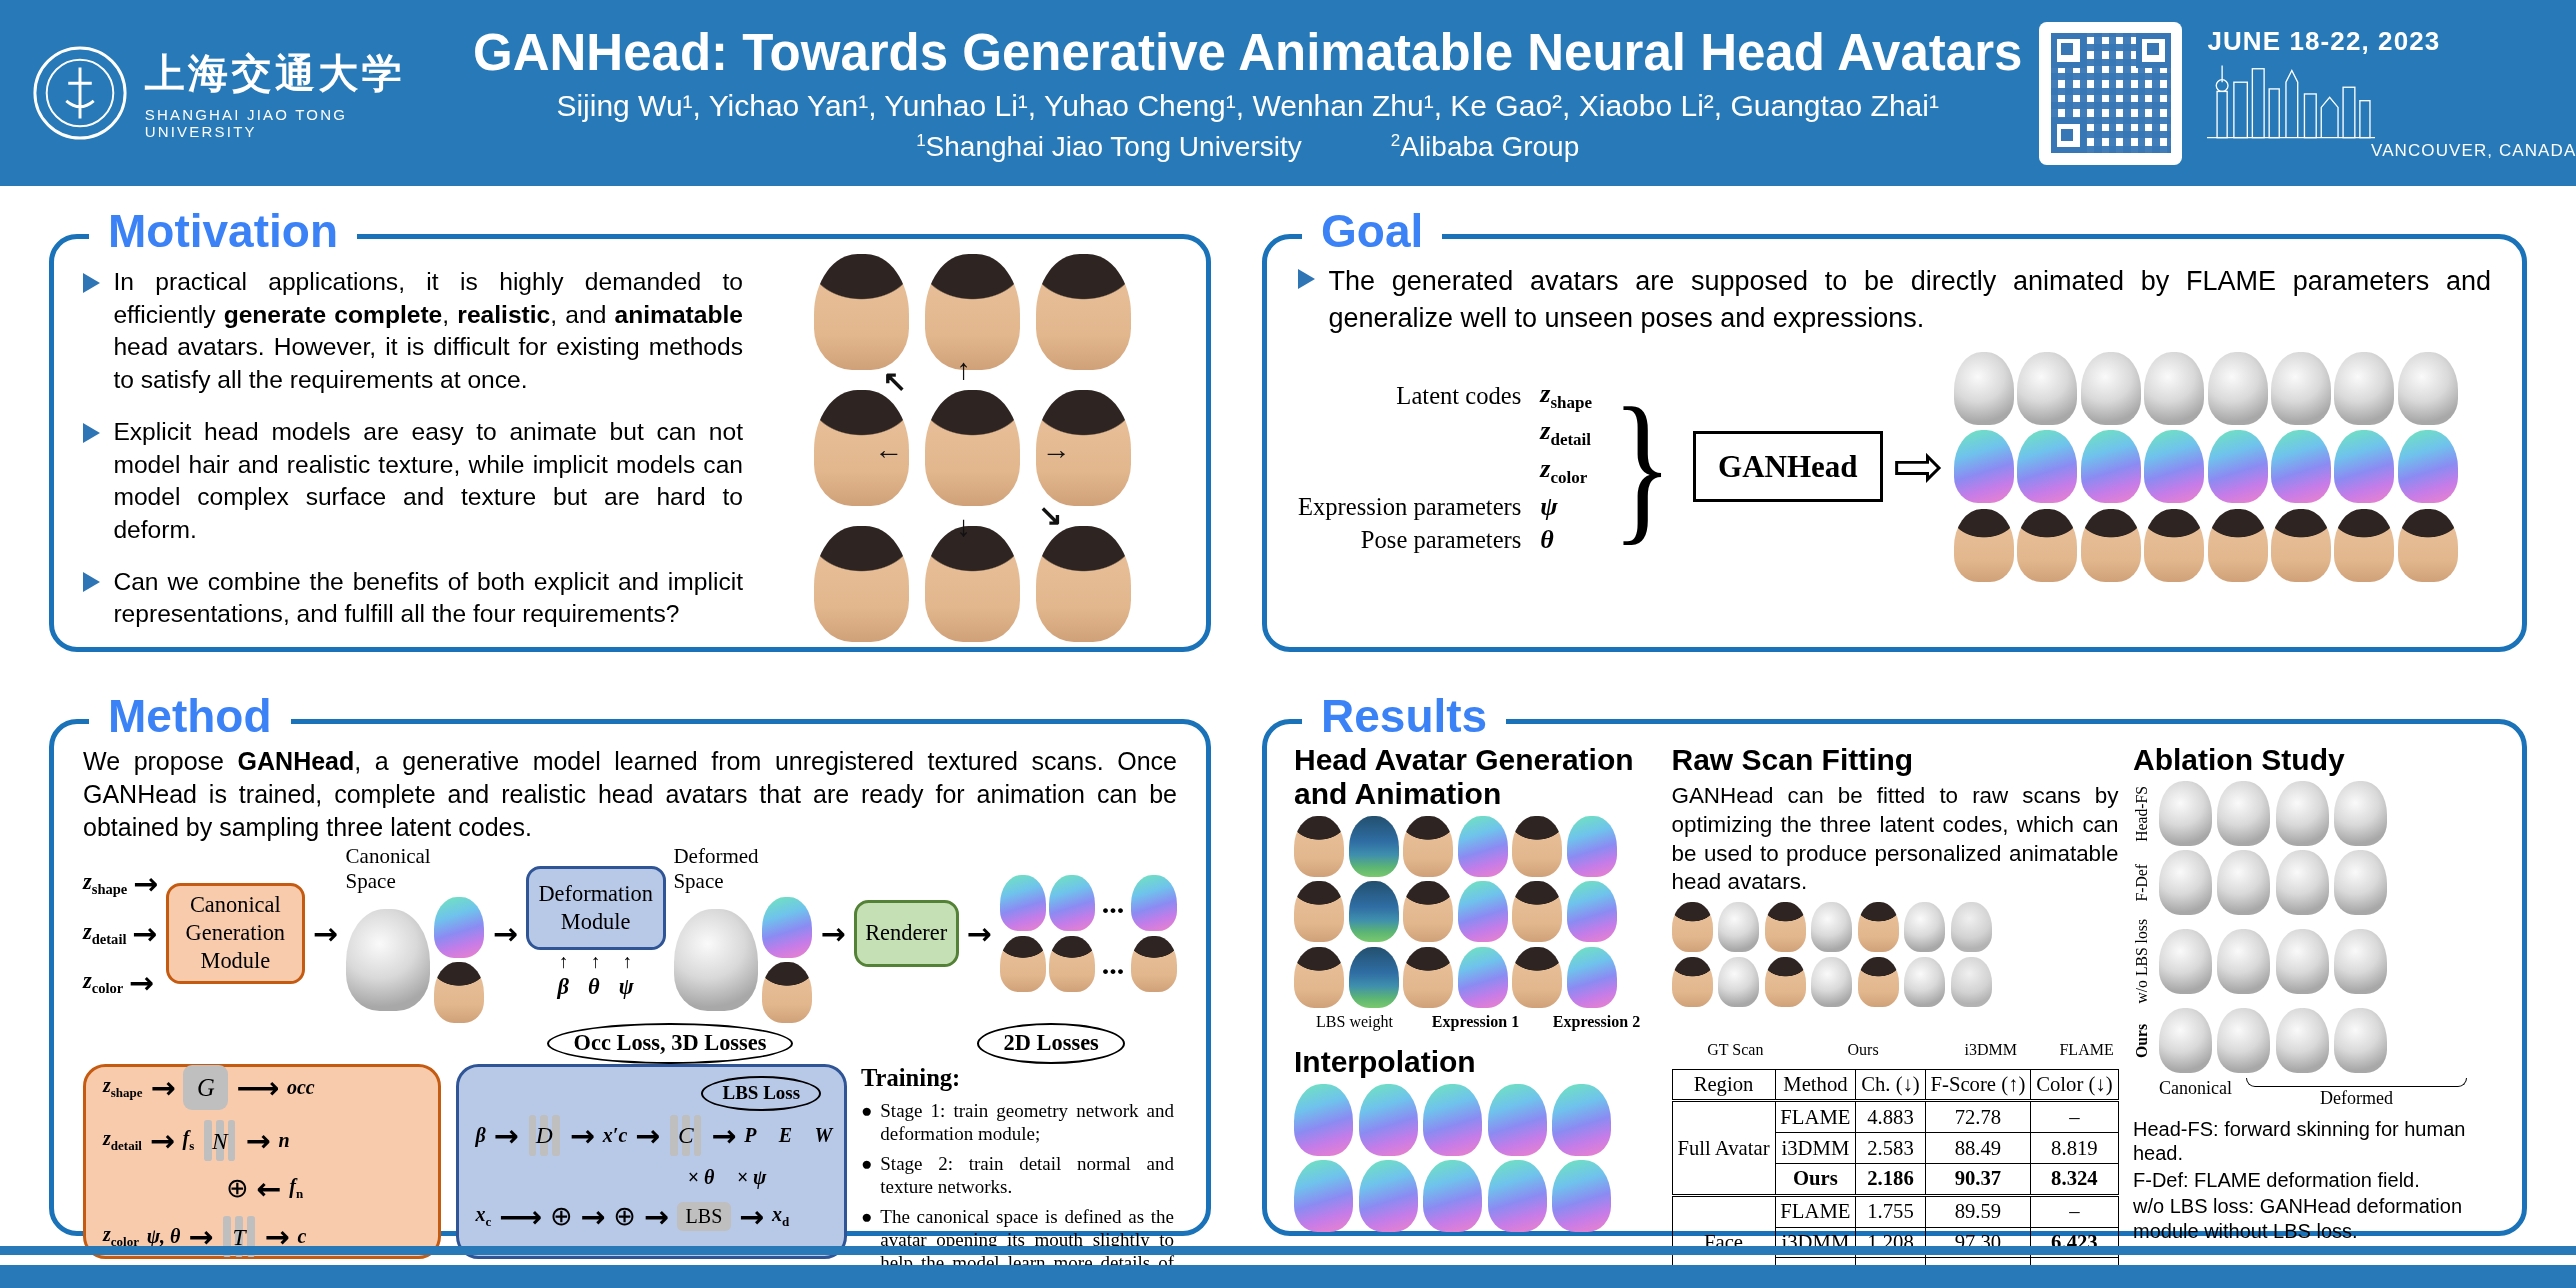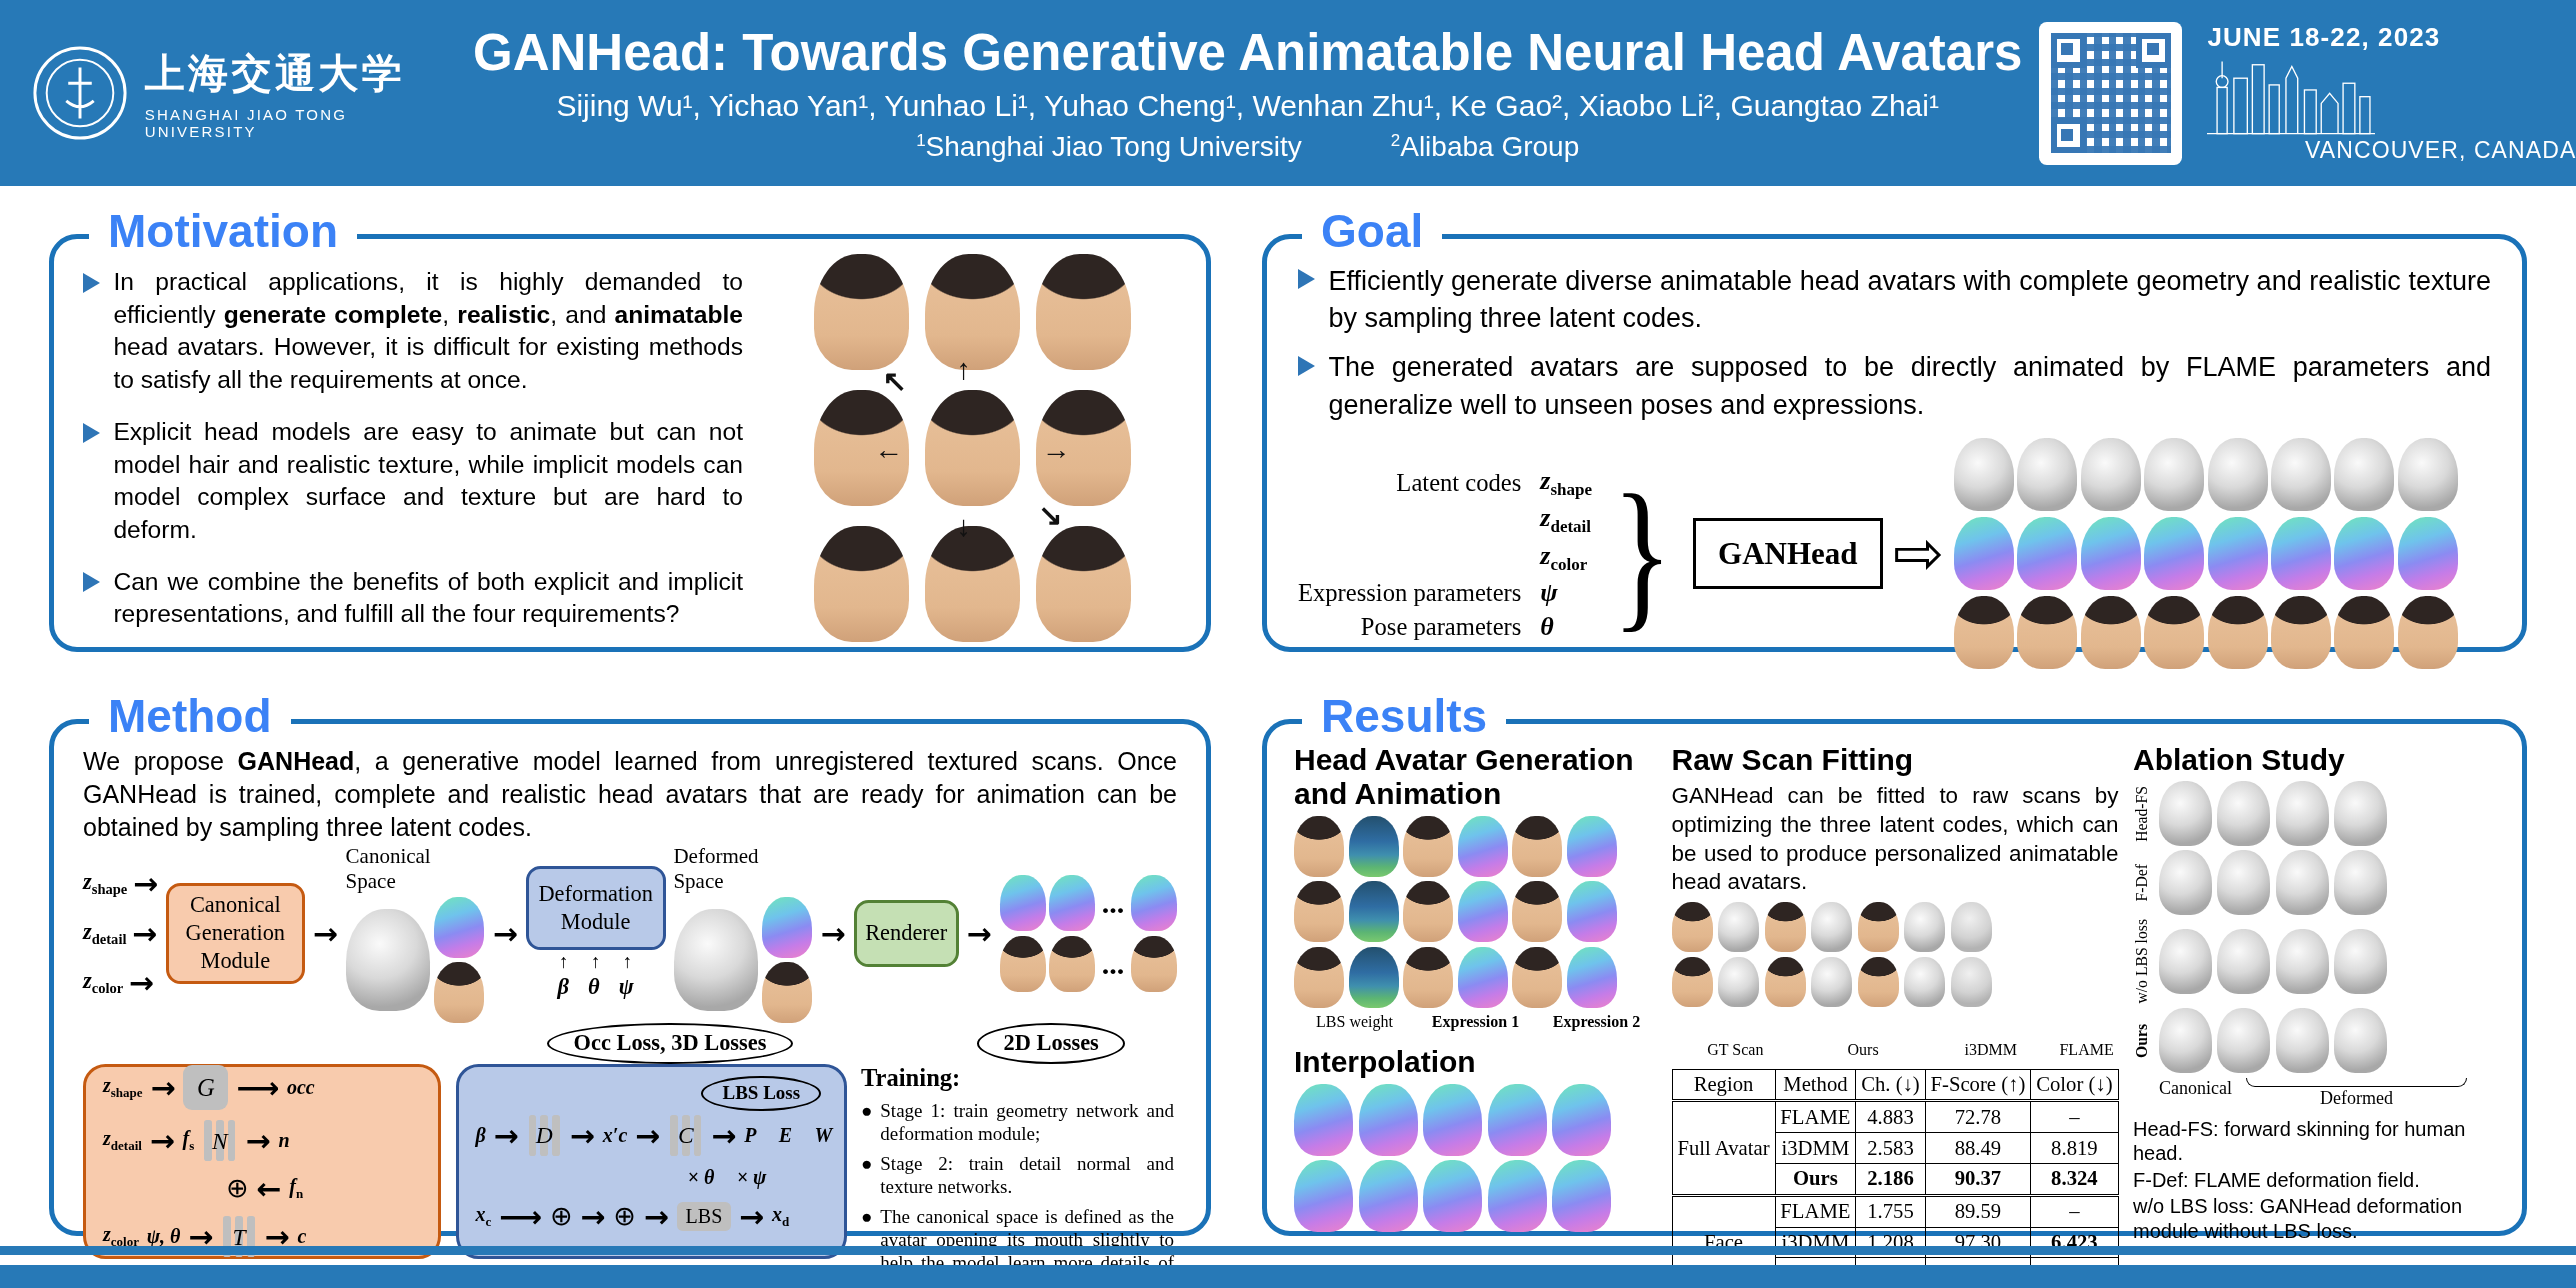--- a/index.html
+++ b/index.html
@@ -32,21 +32,21 @@
       repeating-linear-gradient(90deg, rgba(55,119,181,.95) 0 7.3px, transparent 7.3px 14.5px);
   }
   .qr-finder { position:absolute; width:35px; height:35px; border:6.7px solid #3777b5; background:#fff; }
   .qr-finder i { position:absolute; left:4.5px; top:4.5px; width:12.3px; height:12.3px; background:#3777b5; display:block;}
   .qr-f1 { left:11.2px; top:11.2px; } .qr-f2 { right:11.2px; top:11.2px; } .qr-f3 { left:11.2px; bottom:11.2px; }
   .cvpr-block { display:flex; flex-direction:column; color:#fff; width:369px; }
   .cvpr-dates { font-size:26px; font-weight:bold; letter-spacing:1.1px; }
   .cvpr-row { display:flex; align-items:flex-end; gap:10px; }
   .cvpr-name { font-size:88px; font-weight:bold; line-height:1.0; letter-spacing:1.1px; }
   .skyline { width:168px; height:84px; }
-  .cvpr-loc { font-size:23px; letter-spacing:1.1px; align-self:flex-end; }
+  .cvpr-loc { font-size:17px; letter-spacing:1.1px; align-self:flex-end; }
   
   .panel { position:absolute; border:5px solid #1a72b8; border-radius:28px; background:#fff; }
   .panel-title {
     position:absolute; top:-35px; left:35px; background:#fff; padding:0 19px;
     font-size:46px; font-weight:bold; color:#3b82f6; white-space:nowrap;
   }
   #panel-motivation { left:49px;  top:234px;  width:1162px; height:418px; }
   #panel-goal       { left:1262px; top:234px; width:1265px; height:418px; }
   #panel-method     { left:49px;  top:719px; width:1162px; height:517px; }
   #panel-results    { left:1262px; top:719px; width:1265px; height:517px; }
@@ -277,24 +277,20 @@
         <span class="col-arrow" style="left:28%; top:27%;">↖</span>
         <span class="col-arrow" style="right:28%; bottom:27%;">↘</span>
       </div>
     </div>
   </div>
 
   <div class="panel" id="panel-goal">
     <div class="panel-title">Goal</div>
     <div class="goal-body">
       <div class="goal-bullets">
-        <div class="bullet">
-          <span class="bullet-arrow"></span>
-          <span><span class="">Efficiently generate diverse animatable head avatars with complete geometry and realistic texture by sampling three latent codes.</span></span>
-        </div>
         <div class="bullet">
           <span class="bullet-arrow"></span>
           <span><span class="">The generated avatars are supposed to be directly animated by FLAME parameters and generalize well to unseen poses and expressions.</span></span>
         </div>
       </div>
       <div class="goal-diagram">
         <div class="gd-labels">
           <span class="gd-label">Latent codes</span>
           <span class="gd-sym"><span>z</span><sub>shape</sub></span>
           <span class="gd-label"></span>

